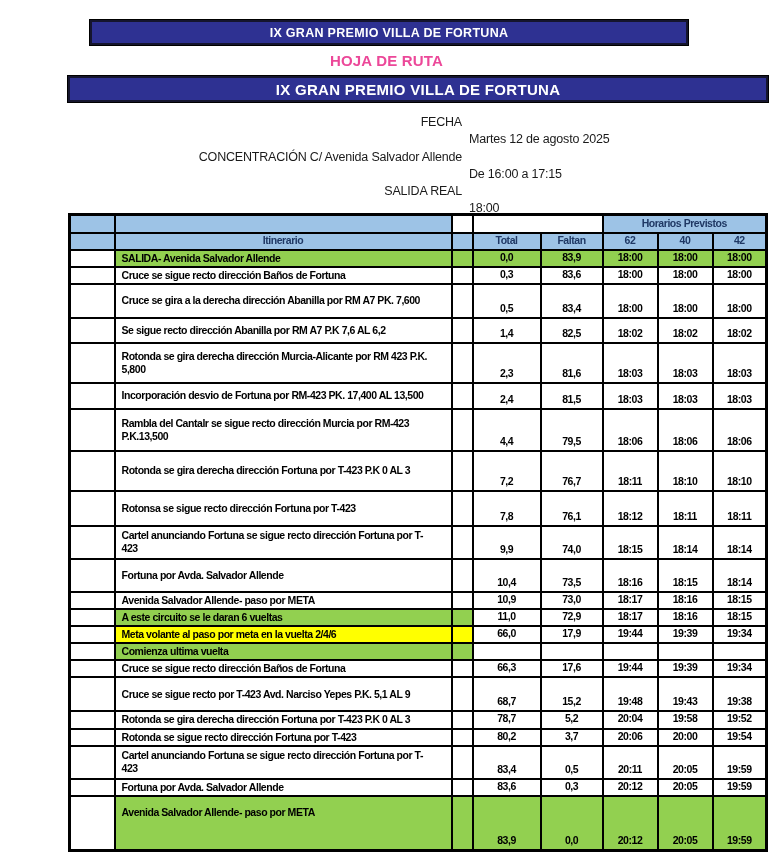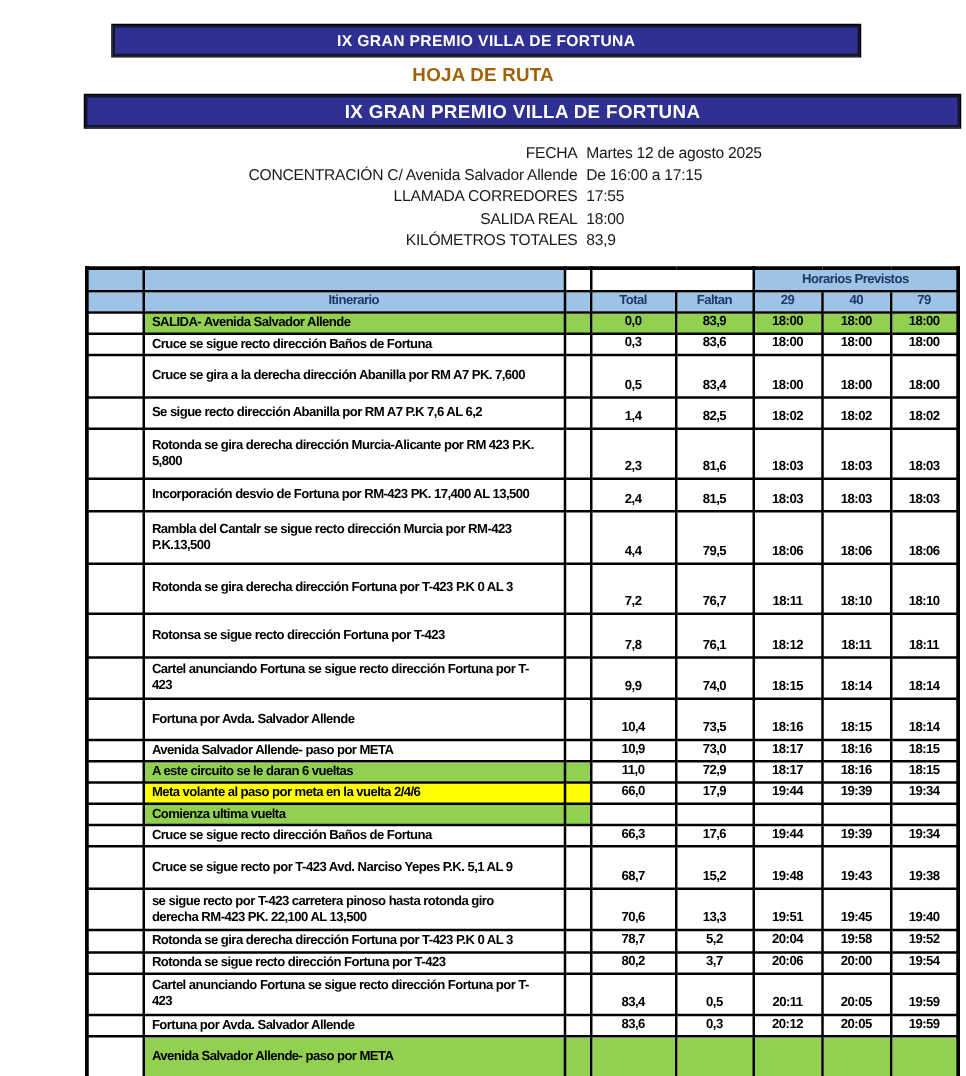--- a/index.html
+++ b/index.html
@@ -33,21 +33,21 @@
     text-align:right;
     letter-spacing:0.3px;
     display:flex;align-items:center;justify-content:center;
   }
   .banner-top{
     position:absolute;left:90px;top:20px;width:598px;height:25px;
     font-size:12.5px;
   }
   .page-subtitle{
     position:absolute;left:0;top:52px;width:773px;
-    text-align:center;font-size:15px;font-weight:bold;color:#a16207;
+    text-align:center;font-size:15px;font-weight:bold;color:#ec4899;
     letter-spacing:0.2px;
   }
   .banner-second{
     position:absolute;left:68px;top:76px;width:700px;height:26px;
     font-size:15px;
   }
   .info-block{
     position:absolute;left:0;top:114px;width:773px;
   }
   .info-line{
@@ -57,20 +57,21 @@
     letter-spacing:-0.2px;
     color:#1a1a1a;
   }
   .info-label{
     flex:0 0 462px;
     text-align:right;
   }
   .info-value{
     margin-left:7px;
     text-align:left;
+    margin-top:17px;
   }
   table.route{
     position:absolute;left:68px;top:213px;
     width:697px;
     border-collapse:collapse;
     table-layout:fixed;
   }
   table.route td, table.route th{
     border:2px solid #000;
     font-size:10.5px;
@@ -121,24 +122,20 @@
   </div>
 
   <div class="info-block">
       <div class="info-line">
         <span class="info-label">FECHA</span>
         <span class="info-value">Martes 12 de agosto 2025</span>
       </div>
       <div class="info-line">
         <span class="info-label">CONCENTRACIÓN C/ Avenida Salvador Allende</span>
         <span class="info-value">De 16:00 a 17:15</span>
-      </div>
-      <div class="info-line">
-        <span class="info-label">LLAMADA CORREDORES</span>
-        <span class="info-value">17:55</span>
       </div>
       <div class="info-line">
         <span class="info-label">SALIDA REAL</span>
         <span class="info-value">18:00</span>
       </div>
       <div class="info-line">
         <span class="info-label">KILÓMETROS TOTALES</span>
         <span class="info-value">83,9</span>
       </div>
     </div>
@@ -161,23 +158,23 @@
         <th class="plain"></th>
         <th class="plain" colspan="2"></th>
         <th class="hdr" colspan="3">Horarios Previstos</th>
       </tr>
       <tr style="height:17px">
         <th class="hdr"></th>
         <th class="hdr">Itinerario</th>
         <th class="hdr"></th>
         <th class="hdr">Total</th>
         <th class="hdr">Faltan</th>
-        <th class="hdr">29</th>
+        <th class="hdr">62</th>
         <th class="hdr">40</th>
-        <th class="hdr">79</th>
+        <th class="hdr">42</th>
       </tr>
     </thead>
     <tbody>
         <tr style="height: 17px;">
           <td class="marker bg-g"></td>
           <td class="itin bg-g">SALIDA- Avenida Salvador Allende</td>
           <td class="num bg-g"></td>
           <td class="num bg-g">0,0</td>
           <td class="num bg-g">83,9</td>
           <td class="num bg-g">18:00</td>
@@ -337,30 +334,20 @@
         <tr style="height: 34px;">
           <td class="marker"></td>
           <td class="itin">Cruce se sigue recto por  T-423 Avd. Narciso Yepes P.K. 5,1 AL 9</td>
           <td class="num"></td>
           <td class="num">68,7</td>
           <td class="num">15,2</td>
           <td class="num">19:48</td>
           <td class="num">19:43</td>
           <td class="num">19:38</td>
         </tr>
-        <tr style="height: 33px;">
-          <td class="marker"></td>
-          <td class="itin">se sigue recto por  T-423 carretera pinoso hasta rotonda giro derecha RM-423 PK. 22,100 AL 13,500</td>
-          <td class="num"></td>
-          <td class="num">70,6</td>
-          <td class="num">13,3</td>
-          <td class="num">19:51</td>
-          <td class="num">19:45</td>
-          <td class="num">19:40</td>
-        </tr>
         <tr style="height: 17px;">
           <td class="marker"></td>
           <td class="itin">Rotonda se gira derecha dirección Fortuna por T-423  P.K 0 AL 3</td>
           <td class="num"></td>
           <td class="num">78,7</td>
           <td class="num">5,2</td>
           <td class="num">20:04</td>
           <td class="num">19:58</td>
           <td class="num">19:52</td>
         </tr>

